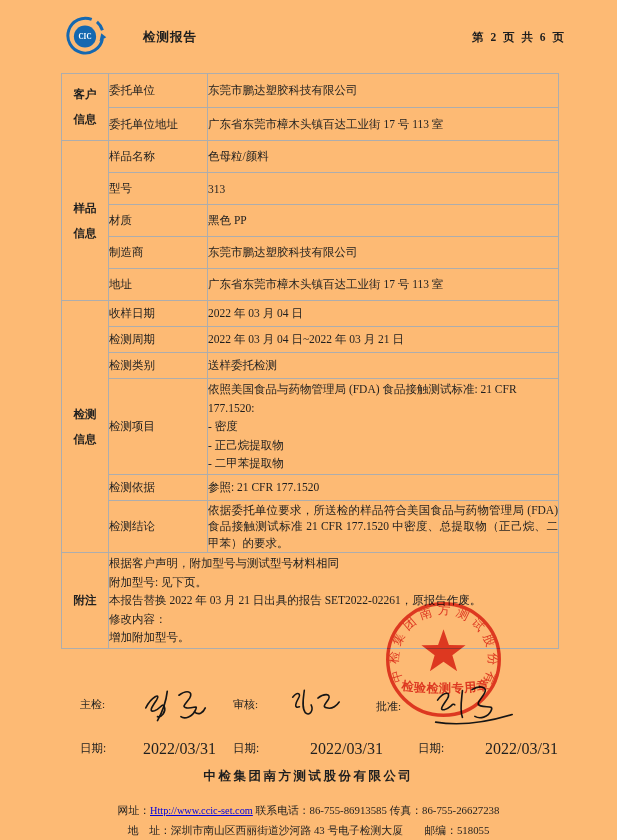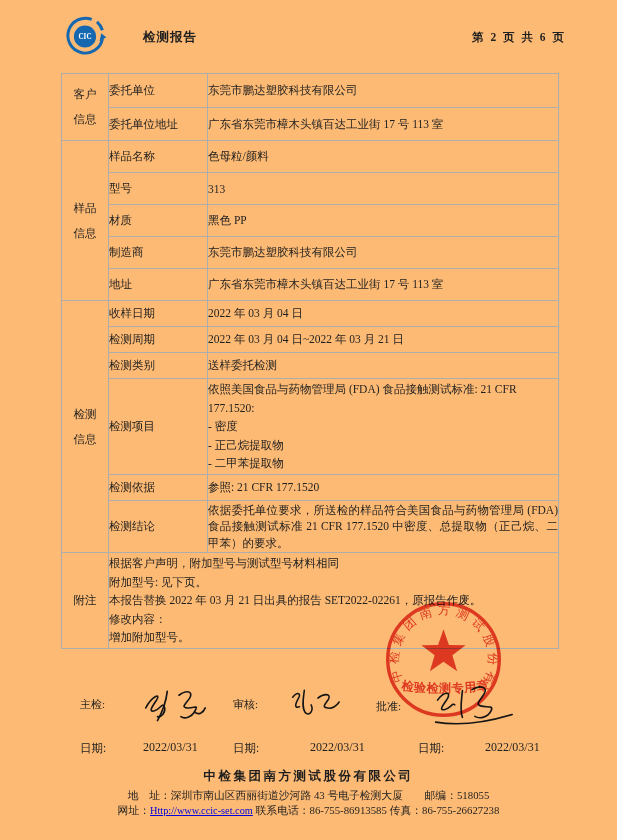--- a/index.html
+++ b/index.html
@@ -8,40 +8,40 @@
     font-family:"Liberation Serif","DejaVu Serif",serif; color:#1f1f1f;
   }
   
   .hdr-logo { position:absolute; left:63px; top:16px; }
   .hdr-title { position:absolute; left:143px; top:29px; font-size:12.5px; font-weight:bold; letter-spacing:1px; }
   .hdr-no { position:absolute; left:240px; top:30px; font-size:11.5px; font-weight:bold; }
   .hdr-pages { position:absolute; left:472px; top:30px; font-size:11.5px; font-weight:bold; letter-spacing:2px; }
   
   table.report { position:absolute; left:61px; top:73px; width:498px; border-collapse:collapse; table-layout:fixed; font-size:11.5px; }
   table.report td { border:1px solid #adadad; padding:0; vertical-align:middle; }
-  td.sec { text-align:center; line-height:25px; }
+  td.sec { text-align:center; line-height:25px;font-weight:bold; }
   td.lbl { padding-left:9px; }
   td.val { padding-left:8px; }
   td.multiline { vertical-align:top; padding:4px 8px 0 8px; }
   .ln { line-height:18.6px; }
   td.concl-cell { vertical-align:top; padding:2px 8px 0 8px; }
   .concl { text-align:justify; line-height:16.4px; }
   td.note-cell { vertical-align:top; padding:5px 8px 0 10px; }
   .note-ln { line-height:18.6px; }
   
   .abs { position:absolute; }
   .sig-lbl { font-size:11px; }
   .date-lbl { font-size:11.5px; }
-  .date-val { font-size:12px; }
+  .date-val { font-size:16px; }
   
   .stamp { position:absolute; left:384px; top:600px; width:119px; height:119px; mix-blend-mode:multiply; opacity:.92; }
   
   .footer-company { position:absolute; left:0; top:768px; width:617px; text-align:center; font-size:12.5px; font-weight:bold; letter-spacing:2.5px; }
   .footer-line { position:absolute; left:0; width:617px; text-align:center; font-size:10.8px; }
-  .f1 { top:789px; }
+  .f1 { top:824px; }
   .f2 { top:804px; }
   .weblink { font-family:Liberation Serif, serif; font-size:10.3px; color:#0000dd; text-decoration:underline; }
 </style>
 </head>
 <body>
 
 <div class="page">
 
   <div class="hdr-logo">
     <svg width="44" height="41" viewBox="0 0 46 42">

